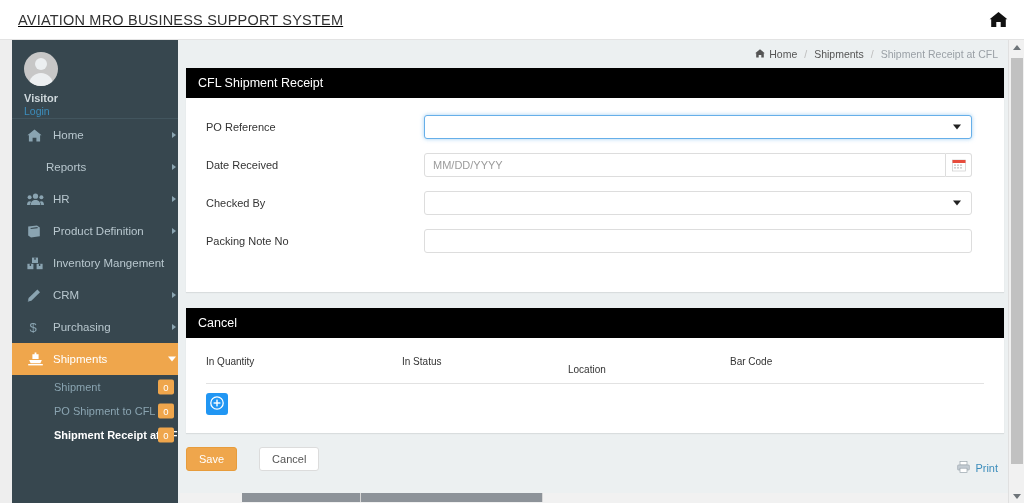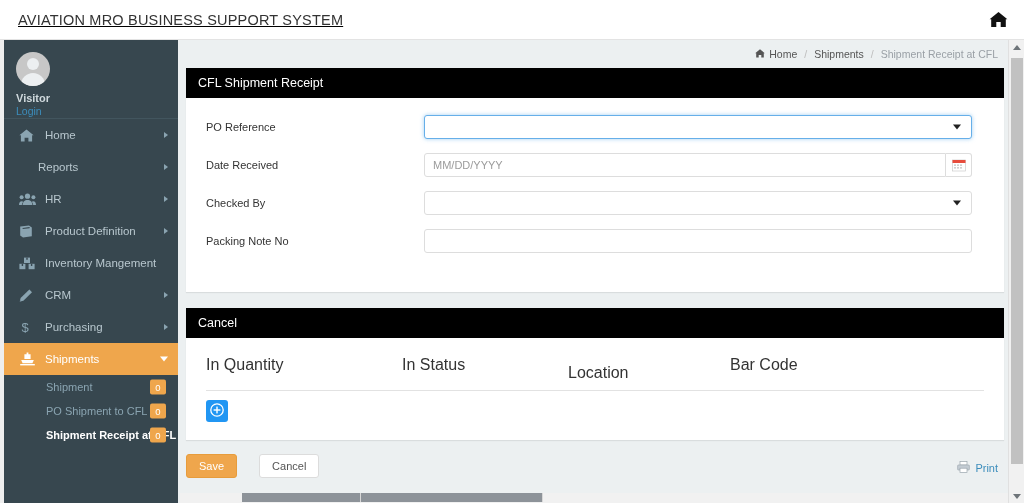--- a/index.html
+++ b/index.html
@@ -35,21 +35,21 @@
     white-space: nowrap;
   }
   .topbar-right {
     margin-left: auto; margin-right: 16px;
     display: flex; align-items: center;
   }
   .home-btn { cursor: pointer; line-height: 0; }
 
   
   .sidebar {
-    position: absolute; top: 40px; left: 4px;
+    position: absolute; top: 40px; left: 12px;
     width: 178px; height: 463px;
     background: #37474f;
     overflow: hidden;
   }
   .sidebar-inner { background:#37474f; }
 
   .user-panel {
     height: 79px;
     padding: 12px 0 0 12px;
     border-bottom: 1px solid #42555e;
@@ -229,21 +229,21 @@
     cursor: pointer;
     flex: 0 0 26px;
   }
 
   
   .dtl-table { padding: 0 20px; }
   .dtl-head {
     display: flex;
     padding: 14px 0 8px 0;
     border-bottom: 1px solid #e2e2e2;
-    font-size: 16px; color: #333333;
+    font-size: 10px; color: #333333;
   }
   .dtl-head .c1 { width: 196px; }
   .dtl-head .c2 { width: 166px; }
   .dtl-head .c3 { width: 162px; margin-top: 8px; }
   .dtl-head .c4 { width: 160px; }
   .dtl-rows { padding-top: 9px; }
   .add-btn {
     width: 22px; height: 22px;
     background: #2196f3;
     border-radius: 3px;

